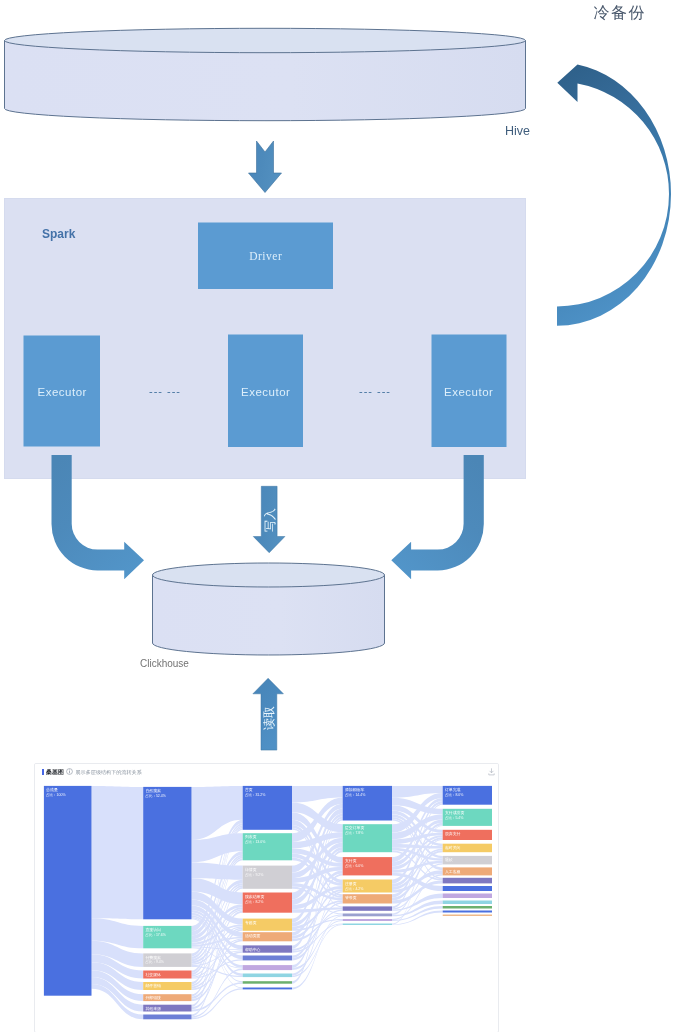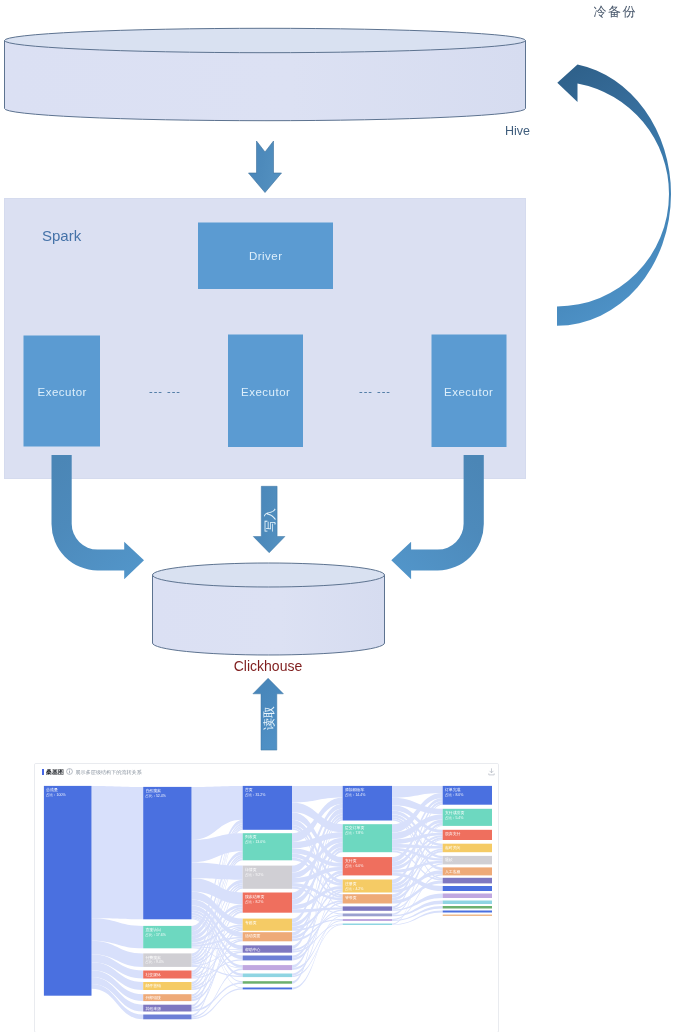--- a/index.html
+++ b/index.html
@@ -3,31 +3,31 @@
 <meta charset="utf-8">
 <title>Data Architecture Diagram</title>
 <style>
   html,body{margin:0;padding:0;background:#ffffff;}
   body{width:681px;height:1032px;position:relative;overflow:hidden;
        font-family:"Liberation Sans","DejaVu Sans",sans-serif;}
   .stage{position:absolute;left:0;top:0;width:681px;height:1032px;}
   svg.layer{position:absolute;left:0;top:0;width:681px;height:1032px;overflow:visible;}
   .lbl{position:absolute;white-space:nowrap;}
   .lbl-hive{left:0;top:124px;width:530px;text-align:right;font-size:12.5px;color:#3f5d7c;font-weight:400;}
-  .lbl-spark{left:42px;top:227px;font-size:15px;color:#4472a8;font-weight:400;}
-  .lbl-driver{left:198px;top:250px;width:135px;text-align:center;font-size:11.5px;color:#ddeffb;letter-spacing:0.5px;text-indent:0.5px;}
+  .lbl-spark{left:42px;top:227px;font-size:12px;color:#4472a8;font-weight:700;}
+  .lbl-driver{left:198px;top:250px;width:135px;text-align:center;font-size:11.5px;color:#ddeffb;letter-spacing:0.5px;text-indent:0.5px;font-family:Liberation Serif, serif;}
   .lbl-ex1{left:24px;top:386px;width:76px;text-align:center;font-size:11.5px;color:#ddeffb;letter-spacing:0.5px;text-indent:0.5px;}
   .lbl-ex2{left:228px;top:386px;width:75px;text-align:center;font-size:11.5px;color:#ddeffb;letter-spacing:0.5px;text-indent:0.5px;}
   .lbl-ex3{left:431px;top:386px;width:75px;text-align:center;font-size:11.5px;color:#ddeffb;letter-spacing:0.5px;text-indent:0.5px;}
   .lbl-el1{left:130px;top:385px;width:70px;text-align:center;font-size:11px;color:#41719c;letter-spacing:1px;}
   .lbl-el2{left:340px;top:385px;width:70px;text-align:center;font-size:11px;color:#41719c;letter-spacing:1px;}
-  .lbl-backup{left:593.5px;top:2.5px;font-size:13px;color:#49586c;font-family:"DejaVu Serif","Liberation Serif",serif;letter-spacing:1.5px;}
+  .lbl-backup{left:593.5px;top:2.5px;font-size:16px;color:#49586c;font-family:"DejaVu Serif","Liberation Serif",serif;letter-spacing:1.5px;}
   .lbl-write{left:263.5px;top:532px;font-size:12px;color:#eaf6fd;transform:rotate(-90deg);transform-origin:0 0;line-height:12px;}
   .lbl-read{left:263px;top:730px;font-size:12px;color:#eaf6fd;transform:rotate(-90deg);transform-origin:0 0;line-height:12px;}
-  .lbl-ch{left:140px;top:658px;width:256px;text-align:center;font-size:14px;color:#7f1d1d;font-weight:400;}
+  .lbl-ch{left:140px;top:658px;width:256px;font-size:10px;color:#737373;font-weight:400;}
 
   
   .panel{position:absolute;left:34px;top:762.5px;width:465px;height:270px;
          background:#ffffff;border:1px solid #e9ebef;box-sizing:border-box;
          border-radius:2px;overflow:hidden;}
   .panel-head{position:relative;height:15px;
               background:#fff;}
   .head-bar{position:absolute;left:7.3px;top:5.3px;width:1.6px;height:6.4px;background:#4666e5;}
   .head-title{position:absolute;left:11.1px;top:4.1px;font-size:5.9px;font-weight:700;color:#1f2329;
               line-height:8px;letter-spacing:0.1px;}

